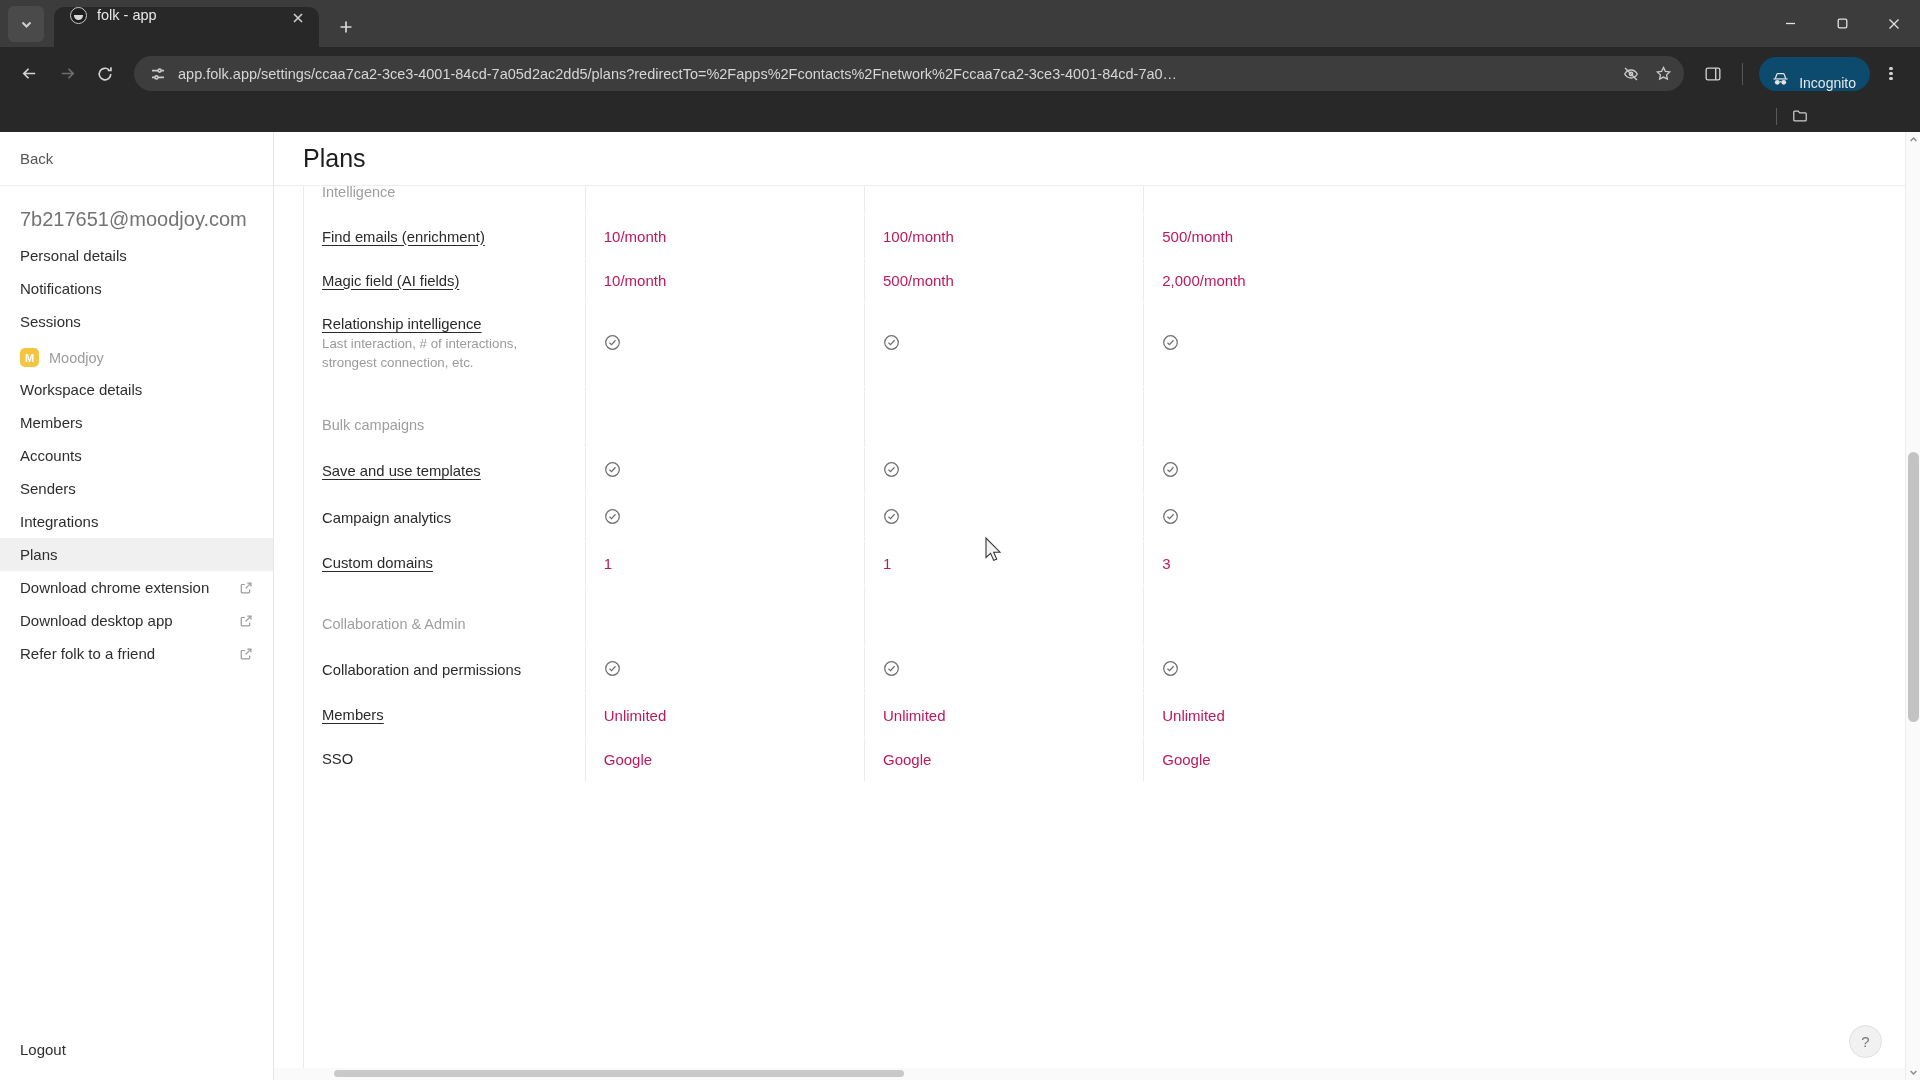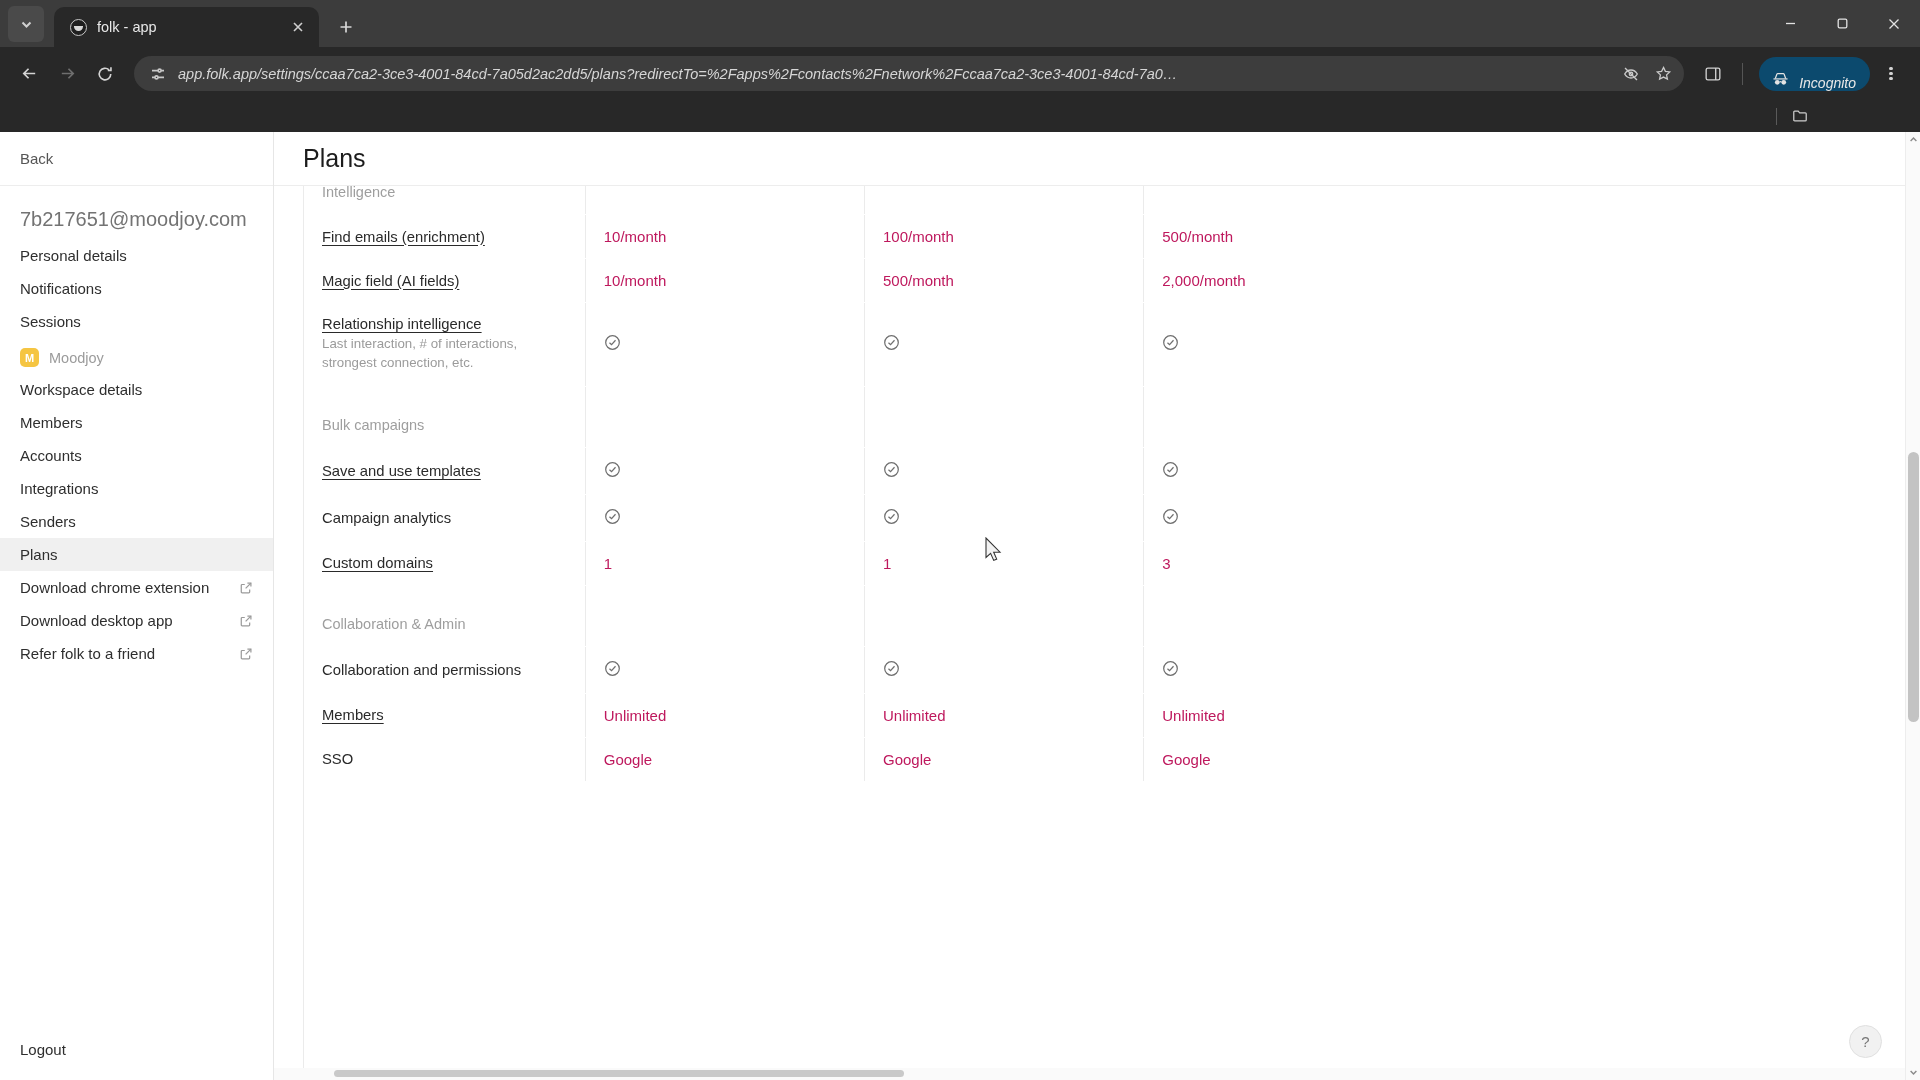--- a/index.html
+++ b/index.html
@@ -18,21 +18,21 @@
     display: flex; align-items: flex-end; padding-left: 8px; position: relative;
   }
   .tab-list-btn {
     width: 36px; height: 36px; margin-bottom: 5px; border-radius: 6px;
     background: #4a4a4a; display: flex; align-items: center; justify-content: center;
     cursor: pointer;
   }
   .tab-list-btn svg { fill: none; stroke: #d0d0d0; stroke-width: 2; }
   .tab {
     height: 40px; width: 265px; background: #282828; margin-left: 10px;
-    border-radius: 10px 10px 0 0; display: flex; align-items: center;
+    border-radius: 10px 10px 0 0; display: flex; 
     padding: 0 10px 0 16px; gap: 10px; position: relative; cursor: pointer;
   }
   .tab-favicon {
     width: 17px; height: 17px; border-radius: 50%; background: #1f1f1f;
     border: 1.5px solid #c8c8c8; display: flex; align-items: center; justify-content: center;
     flex: none;
   }
   .tab-favicon i { display:block; width: 9px; height: 5px; background: #d8d8d8; border-radius: 0 0 9px 9px; margin-top:3px;}
   .tab-title {
     color: #e8e8e8; font-size: 14.5px; flex: 1; white-space: nowrap;
@@ -45,21 +45,21 @@
     display: flex; align-items: center; justify-content: center; border-radius: 50%;
     cursor: pointer;
   }
   .new-tab svg { stroke: #d8d8d8; stroke-width: 1.7; }
   .win-controls { position: absolute; right: 0; top: 0; height: 47px; display: flex; }
   .win-btn { width: 52px; height: 47px; display: flex; align-items: center; justify-content: center; cursor: pointer;}
   .win-btn svg { stroke: #e2e2e2; stroke-width: 1.3; fill: none; }
 
   .toolbar {
     height: 53px; background: #282828; display: flex; align-items: center;
-    padding: 0 12px; gap: 4px; font-style: italic;
+    padding: 0 12px; gap: 4px;
   }
   .nav-btn {
     width: 34px; height: 34px; display:flex; align-items:center; justify-content:center;
     border-radius: 50%; cursor: pointer; flex: none;
   }
   .nav-btn svg { stroke: #d4d4d4; stroke-width: 1.8; fill: none; }
   .nav-btn.disabled svg { stroke: #6e6e6e; }
   .omnibox {
     flex: 1; height: 35px; background: #3d3d3d; border-radius: 18px;
     display: flex; align-items: center; padding: 0 6px 0 14px; gap: 10px;
@@ -343,24 +343,24 @@
         <div class="sb-item">
           <span class="lbl">Workspace details</span>
         </div>
         <div class="sb-item">
           <span class="lbl">Members</span>
         </div>
         <div class="sb-item">
           <span class="lbl">Accounts</span>
         </div>
         <div class="sb-item">
+          <span class="lbl">Senders</span>
+        </div>
+        <div class="sb-item">
           <span class="lbl">Integrations</span>
-        </div>
-        <div class="sb-item">
-          <span class="lbl">Senders</span>
         </div>
         <div class="sb-item active">
           <span class="lbl">Plans</span>
         </div>
         <div class="sb-item">
           <span class="lbl">Download chrome extension</span>
           <span class="ext">
             <svg width="14" height="14" viewBox="0 0 16 16">
                 <path d="M9.6 2.4 H13.6 V6.4"></path>
                 <path d="M13.6 2.4 L7.6 8.4"></path>

